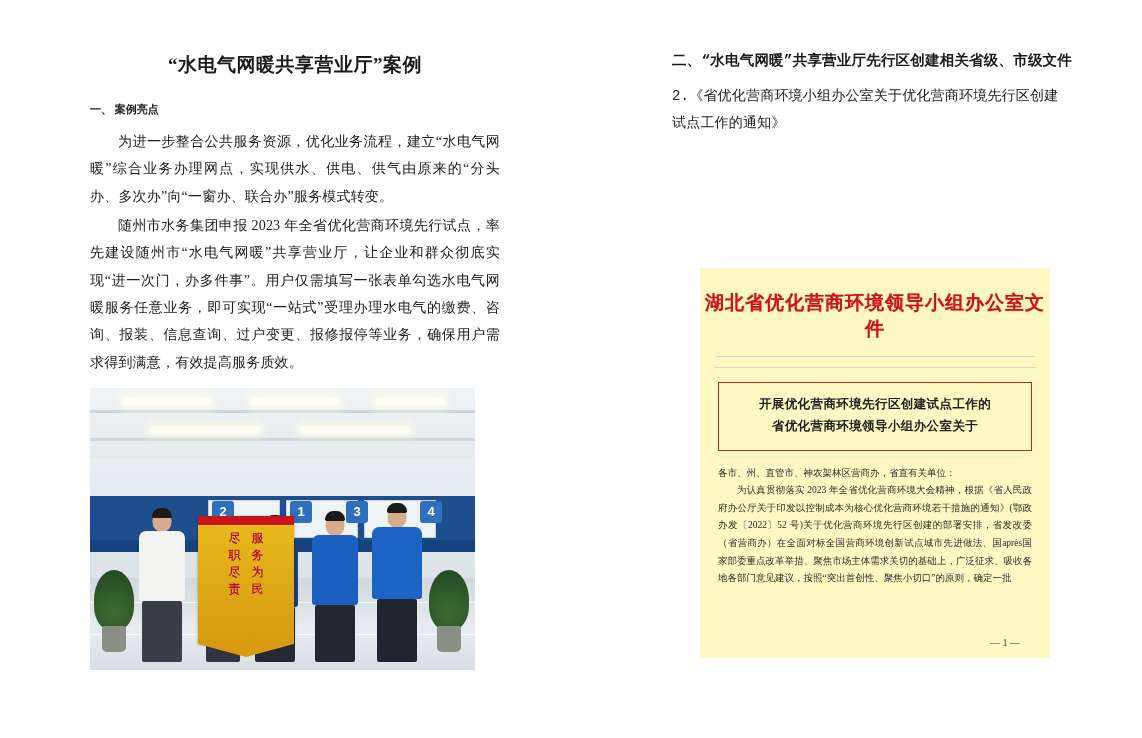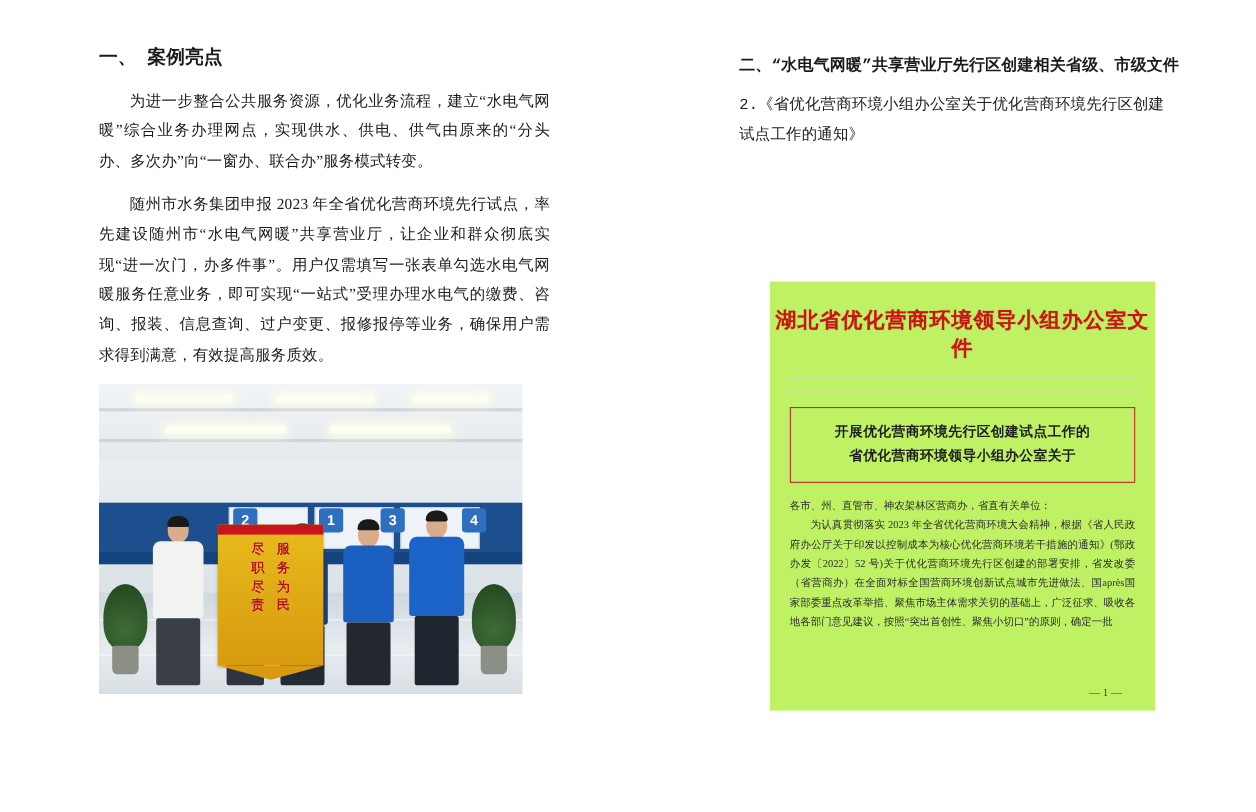--- a/index.html
+++ b/index.html
@@ -29,32 +29,31 @@
   }
   .doc-title {
     font-size: 19px;
     font-weight: bold;
     text-align: center;
     letter-spacing: 0.5px;
     margin: 12px 0 22px 0;
     line-height: 1.4;
   }
   .section-head {
-    font-size: 17px;
+    font-size: 11px;
     font-weight: bold;
     margin: 0 0 10px 0;
     line-height: 1.6;
-    font-family: Liberation Mono, monospace;
   }
   .para {
     font-size: 14px;
     line-height: 1.95;
     text-align: justify;
     text-indent: 2em;
-    margin: 12px 0 2px 0;
+    margin: 0 0 2px 0;
     letter-spacing: 0.2px;
   }
   
   .photo-wrap {
     margin-top: 12px;
     width: 385px;
     height: 282px;
     overflow: hidden;
     position: relative;
     border: 0;
@@ -187,24 +186,24 @@
   .r-item {
     font-size: 14px;
     line-height: 1.95;
     letter-spacing: 0.2px;
     margin: 0;
   }
   
   .scan-wrap {
     position: absolute;
     left: 700px;
-    top: 256px;
+    top: 268px;
     width: 350px;
     height: 390px;
-    background: #bef264;
+    background: #fef9c3;
   }
   .scan-title {
     text-align: center;
     color: #cc1417;
     font-weight: bold;
     font-size: 19px;
     letter-spacing: 1px;
     margin-top: 22px;
     font-family: "Liberation Serif", serif;
     text-shadow: 0 0 1px rgba(204,20,23,0.5);
@@ -260,20 +259,21 @@
     color: #444;
   }
 </style>
 </head>
 <body>
 
 <div class="page">
 
   <div class="col-left">
 
+    <div class="doc-title">“水电气网暖共享营业厅”案例</div>
 
     <div class="section-head">一、 案例亮点</div>
 
     <p class="para">为进一步整合公共服务资源，优化业务流程，建立“水电气网暖”综合业务办理网点，实现供水、供电、供气由原来的“分头办、多次办”向“一窗办、联合办”服务模式转变。</p>
     <p class="para">随州市水务集团申报 2023 年全省优化营商环境先行试点，率先建设随州市“水电气网暖”共享营业厅，让企业和群众彻底实现“进一次门，办多件事”。用户仅需填写一张表单勾选水电气网暖服务任意业务，即可实现“一站式”受理办理水电气的缴费、咨询、报装、信息查询、过户变更、报修报停等业务，确保用户需求得到满意，有效提高服务质效。</p>
 
     <div class="photo-wrap">
       <div class="photo">
 
         <div class="ph-ceiling"></div>

